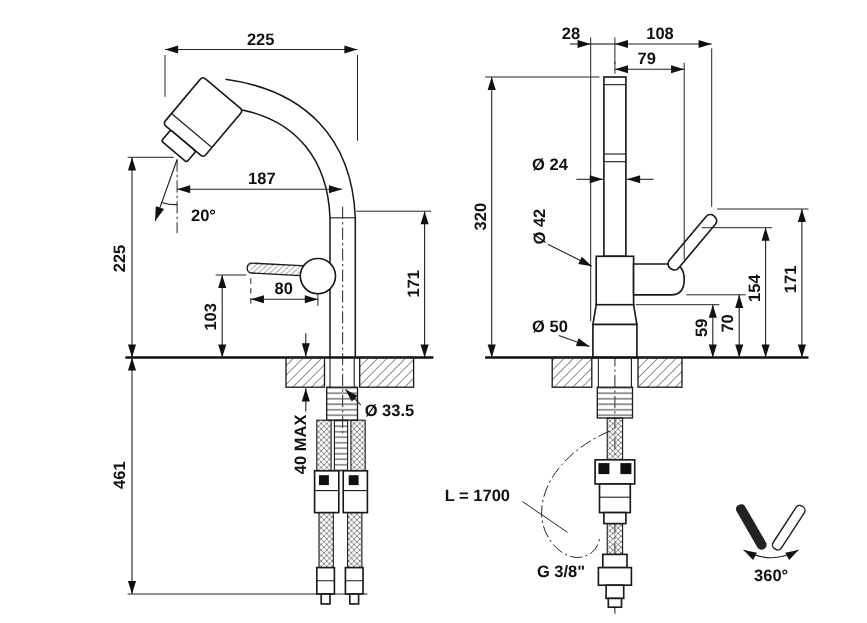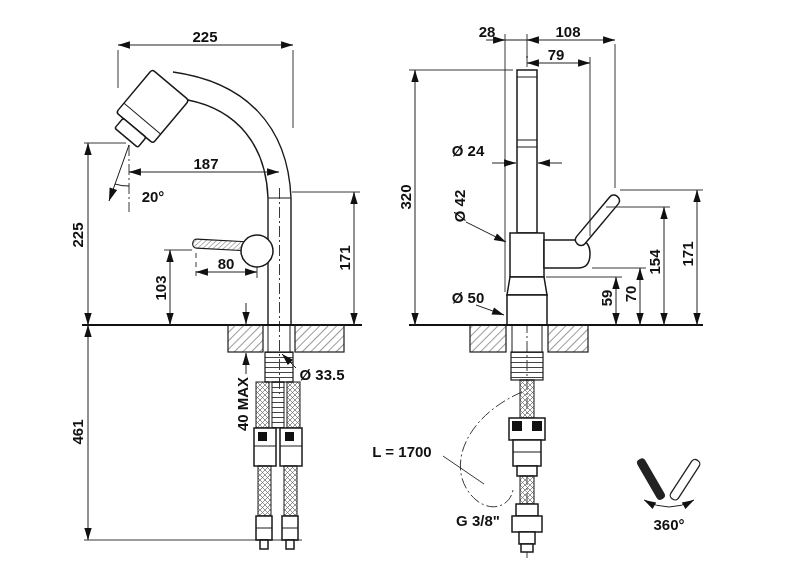--- a/index.html
+++ b/index.html
@@ -1,16 +1,16 @@
 <!DOCTYPE html>
 <html><head>
 <meta charset="utf-8">
 <style>
   html,body { margin:0; padding:0; background:#ffffff; }
-  .canvas { position:relative; width:724px; height:566px; background:#ffffff; overflow:hidden; }
+  .canvas { position:relative; width:724px; height:566px; background:#ffffff; overflow:hidden;margin-left:32px; }
   svg { display:block; }
   .o   { stroke:#1a1a1a; stroke-width:1.5; fill:#ffffff; }
   .op  { stroke:#1a1a1a; stroke-width:1.4; fill:none; }
   .thin{ stroke:#1a1a1a; stroke-width:1; fill:none; }
   .thick{ stroke:#111111; stroke-width:2.2; fill:none; }
   .dim { stroke:#222222; stroke-width:1; fill:none; }
   .ext { stroke:#222222; stroke-width:0.9; fill:none; }
   .cl  { stroke:#222222; stroke-width:0.9; fill:none; stroke-dasharray:11 3 2 3; }
   .dash{ stroke:#222222; stroke-width:0.9; fill:none; stroke-dasharray:5 4; }
   .lbl { font-family:"Liberation Sans", sans-serif; font-size:15px; font-weight:bold;

